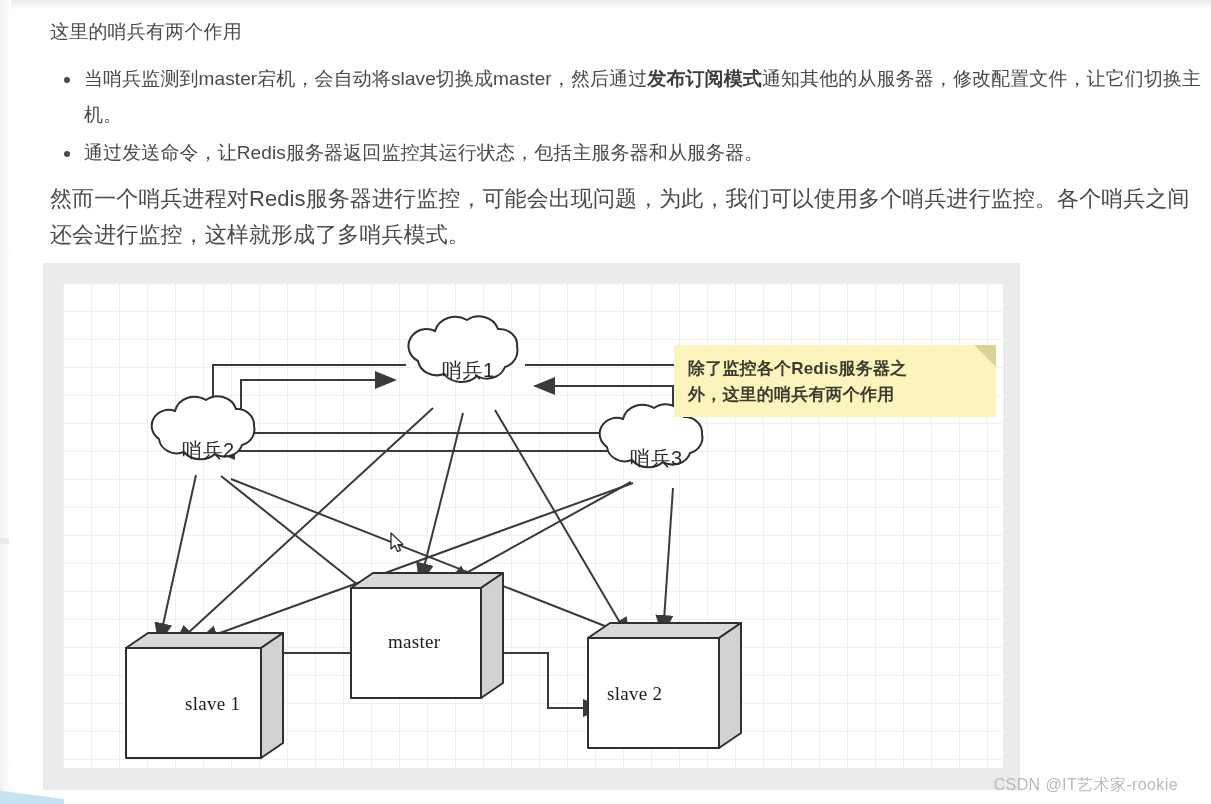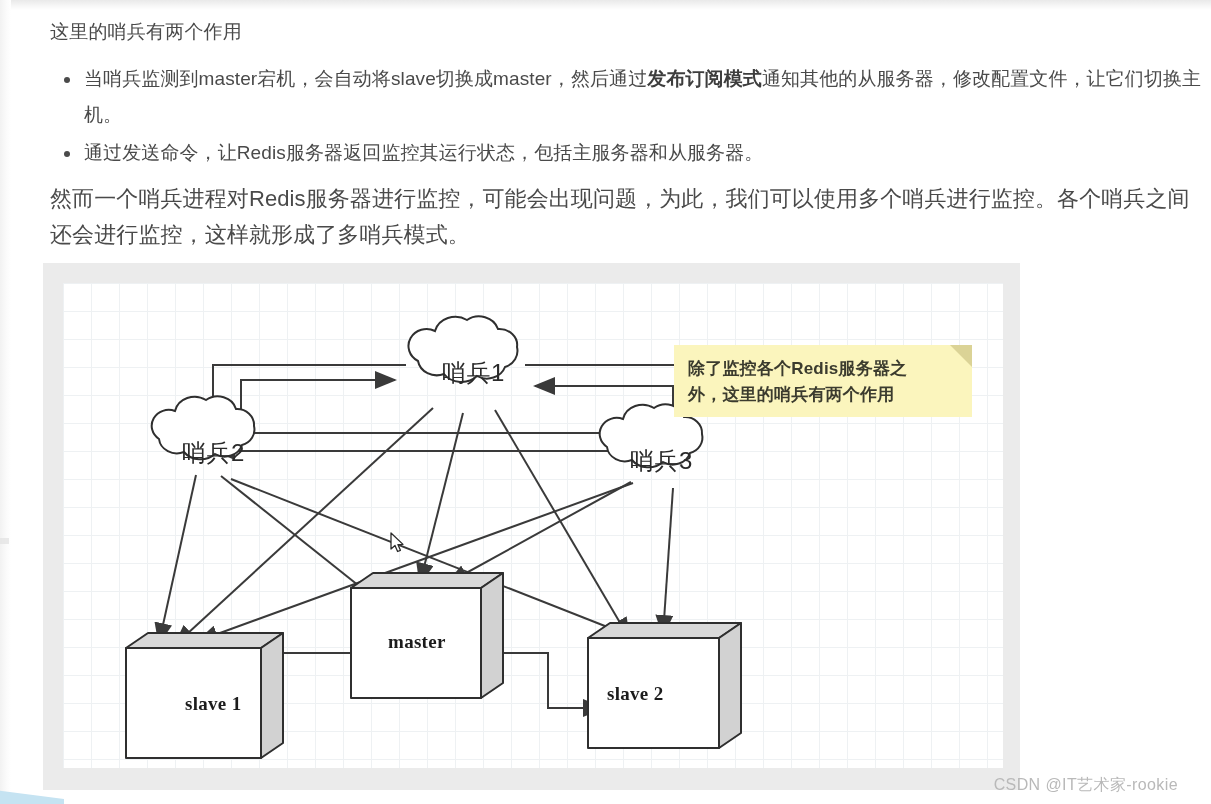--- a/index.html
+++ b/index.html
@@ -127,21 +127,21 @@
       #ffffff;
     overflow: hidden;
   }
   .canvas svg { position: absolute; left: 0; top: 0; }
 
   
   .note {
     position: absolute;
     left: 611px;
     top: 62px;
-    width: 298px;
+    width: 322px;
     height: 72px;
     background: #fbf5bd;
     box-sizing: border-box;
     padding: 11px 14px 0 14px;
     font-size: 17px;
     line-height: 26px;
     color: #3b3b2e;
     font-weight: 700;
     letter-spacing: .2px;
   }
@@ -151,29 +151,29 @@
     top: 0;
     width: 22px;
     height: 22px;
     background: #dbd396;
     clip-path: polygon(0 0, 100% 0, 100% 100%);
   }
 
   
   .cloud-label {
     position: absolute;
-    font-size: 24px;
+    font-size: 20px;
     color: #2a2a2a;
     white-space: nowrap;
     letter-spacing: .5px;
   }
   .box-label {
     position: absolute;
     font-family: "Liberation Serif", "DejaVu Serif", serif;
-    font-weight: 700;
+    font-weight: 400;
     font-size: 19px;
     color: #1c1c1c;
     white-space: nowrap;
     letter-spacing: .3px;
   }
 
   
   .cursor {
     position: absolute;
     left: 390px;

